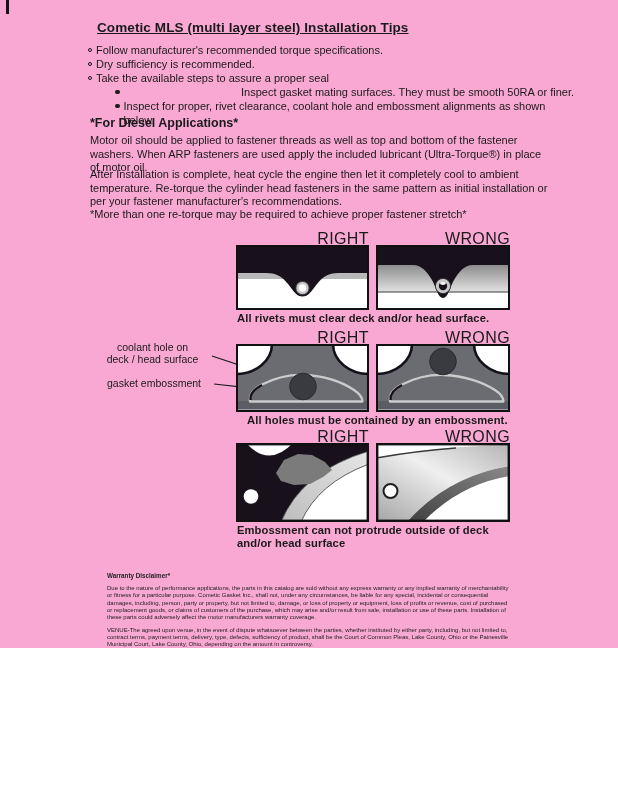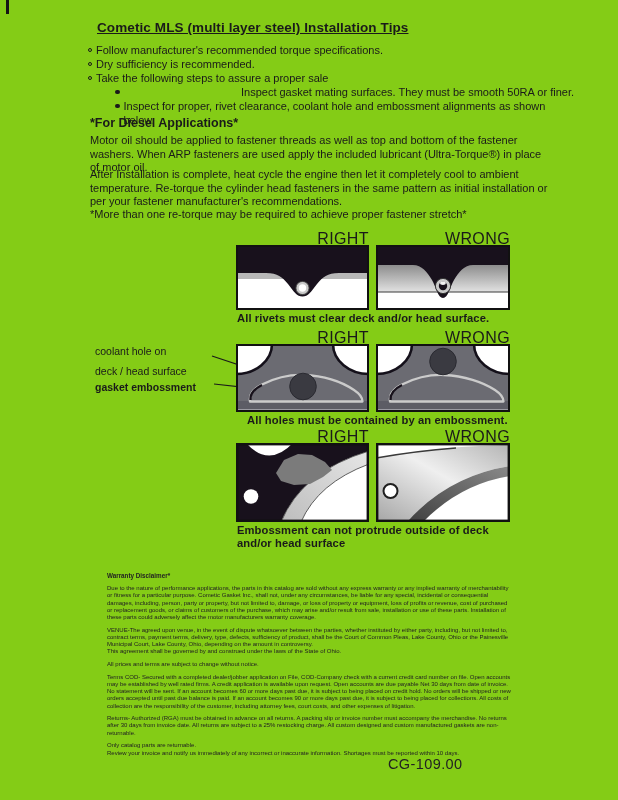--- a/index.html
+++ b/index.html
@@ -1,18 +1,18 @@
 <!DOCTYPE html>
 <html><head>
 <meta charset="utf-8">
 <style>
   * { margin:0; padding:0; box-sizing:border-box; }
   html,body { background:#fff; }
   .page {
-    position:relative; width:618px; height:800px; background:#84cc16;
+    position:relative; width:618px; height:648px; background:#f9a8d4;
     font-family:"Liberation Sans", sans-serif; color:#1a1a1a; overflow:hidden;
   }
   .corner-mark { position:absolute; left:6px; top:0; width:3px; height:14px; background:#151515; }
   .title {
     position:absolute; left:97px; top:20px; font-size:13.5px; font-weight:bold;
     text-decoration:underline; letter-spacing:.1px;
   }
   .bullets { position:absolute; left:88px; top:43px; width:486px; font-size:11px; }
   .b-line { display:flex; align-items:flex-start; line-height:14px; }
   .marker-o { flex:0 0 auto; width:4px; height:4px; border:1px solid #1a1a1a; border-radius:50%; margin:4.5px 4px 0 0; }
@@ -20,21 +20,21 @@
   .sub { margin-left:27px;justify-content:space-between; }
   .diesel-h { position:absolute; left:90px; top:116px; font-size:12.5px; font-weight:bold;text-align:center; }
   .body-p { position:absolute; left:90px; width:462px; font-size:11px; line-height:13.6px; }
   .p1 { top:134px; }
   .p2 { top:168px; }
   .note { top:208px; }
   .fig-label { position:absolute; font-size:16px; letter-spacing:.4px; text-align:right; }
   .fig-box { position:absolute; line-height:0; }
   .caption { position:absolute; font-size:11.2px; font-weight:bold; letter-spacing:.1px; }
   .pre { white-space:pre-line; }
-  .callout { position:absolute; font-size:10.5px; line-height:20px; text-align:left; }
+  .callout { position:absolute; font-size:10.5px; line-height:12px; text-align:center; }
   .leader-svg { position:absolute; pointer-events:none; }
   .legal { position:absolute; left:107px; top:572px; width:407px; font-size:6px; line-height:7.2px; color:#222; }
   .legal-h { font-size:6.3px; font-weight:bold; margin-bottom:6px; }
   .legal p { margin-bottom:5.5px; white-space:pre-line; }
   .docnum { position:absolute; left:388px; top:756px; font-size:14.5px; letter-spacing:.4px; color:#222; }
 </style>
 </head>
 <body>
 
 <div class="page">
@@ -47,21 +47,21 @@
     <div class="b-line">
       <span class="marker-o"></span>
       <span>Follow manufacturer's recommended torque specifications.</span>
     </div>
     <div class="b-line">
       <span class="marker-o"></span>
       <span>Dry sufficiency is recommended.</span>
     </div>
     <div class="b-line">
       <span class="marker-o"></span>
-      <span>Take the following steps to assure a proper sale</span>
+      <span>Take the available steps to assure a proper seal</span>
     </div>
     <div class="b-line sub">
       <span class="marker-f"></span>
       <span>Inspect gasket mating surfaces.  They must be smooth 50RA or finer.</span>
     </div>
     <div class="b-line sub">
       <span class="marker-f"></span>
       <span>Inspect for proper, rivet clearance, coolant hole and embossment alignments as shown below.</span>
     </div>
   </div>
@@ -104,21 +104,21 @@
     </svg>
   </div>
 
   <div class="caption" style="left:237px; top:312px;">All rivets must clear deck and/or head surface.</div>
 
   <div class="fig-label" style="left:236px; top:329px; width:133px;">RIGHT</div>
   <div class="fig-label" style="left:376px; top:329px; width:134px;">WRONG</div>
 
   <div class="callout pre" style="left:95px; top:341px; width:115px;">coolant hole on
 deck / head surface</div>
-  <div class="callout" style="left:95px; top:377px; width:118px;font-weight:bold;">gasket embossment</div>
+  <div class="callout" style="left:95px; top:377px; width:118px;">gasket embossment</div>
 
   <svg class="leader-svg" style="left:100px; top:336px;" width="220" height="70" viewBox="0 0 220 70">
     <line x1="112" y1="20" x2="202" y2="50" stroke="#1a1a1a" stroke-width="1.1"></line>
     <line x1="114" y1="48" x2="168" y2="54" stroke="#1a1a1a" stroke-width="1.1"></line>
   </svg>
 
   <div class="fig-box" style="left:236px; top:344px;">
     <svg width="133" height="68" viewBox="0 0 133 68">
       <rect width="133" height="68" fill="#ffffff"></rect>
       <path d="M36,0 A36,30 0 0 1 0,30 V68 H133 V30 A36,30 0 0 1 97,0 Z" fill="#6b6b72"></path>

